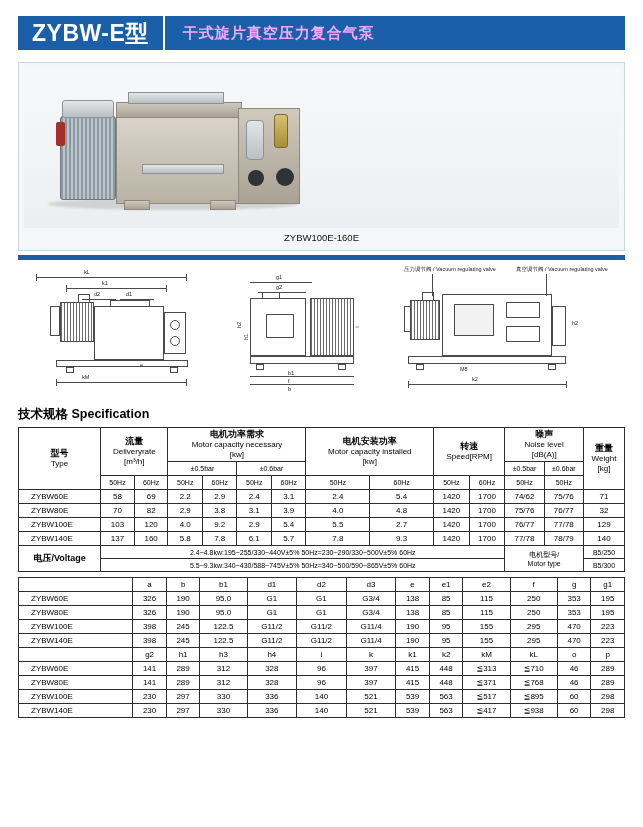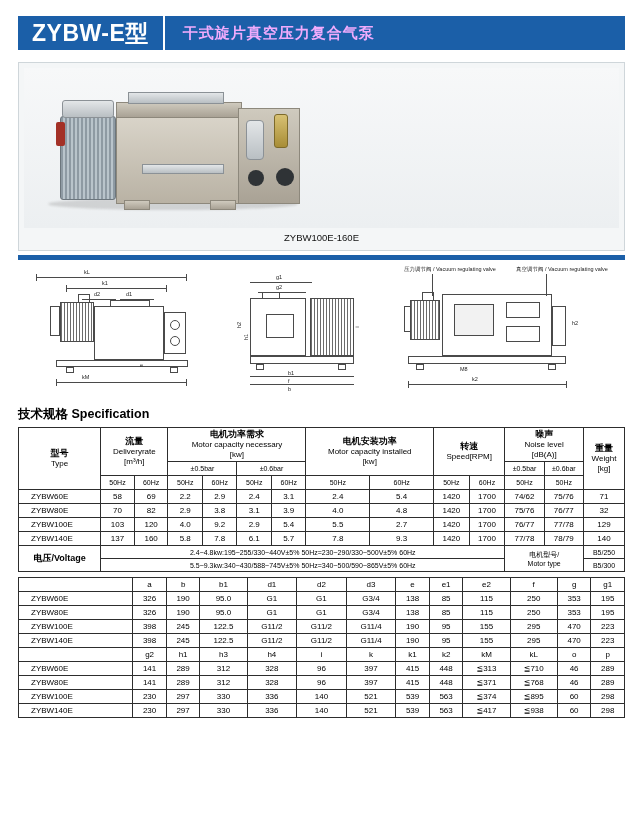--- a/index.html
+++ b/index.html
@@ -553,21 +553,21 @@
     <tr>
       <td class="lft">ZYBW100E</td>
       <td>230</td>
       <td>297</td>
       <td>330</td>
       <td>336</td>
       <td>140</td>
       <td>521</td>
       <td>539</td>
       <td>563</td>
-      <td>≦374</td>
+      <td>≦517</td>
       <td>≦895</td>
       <td>60</td>
       <td>298</td>
     </tr>
     <tr>
       <td class="lft">ZYBW140E</td>
       <td>230</td>
       <td>297</td>
       <td>330</td>
       <td>336</td>

